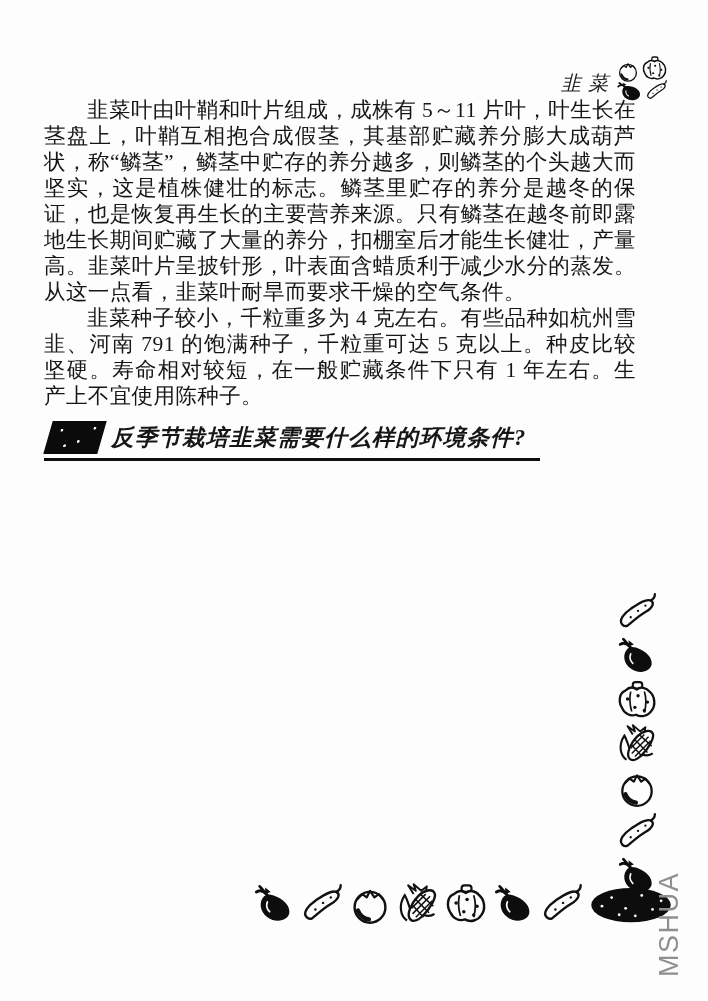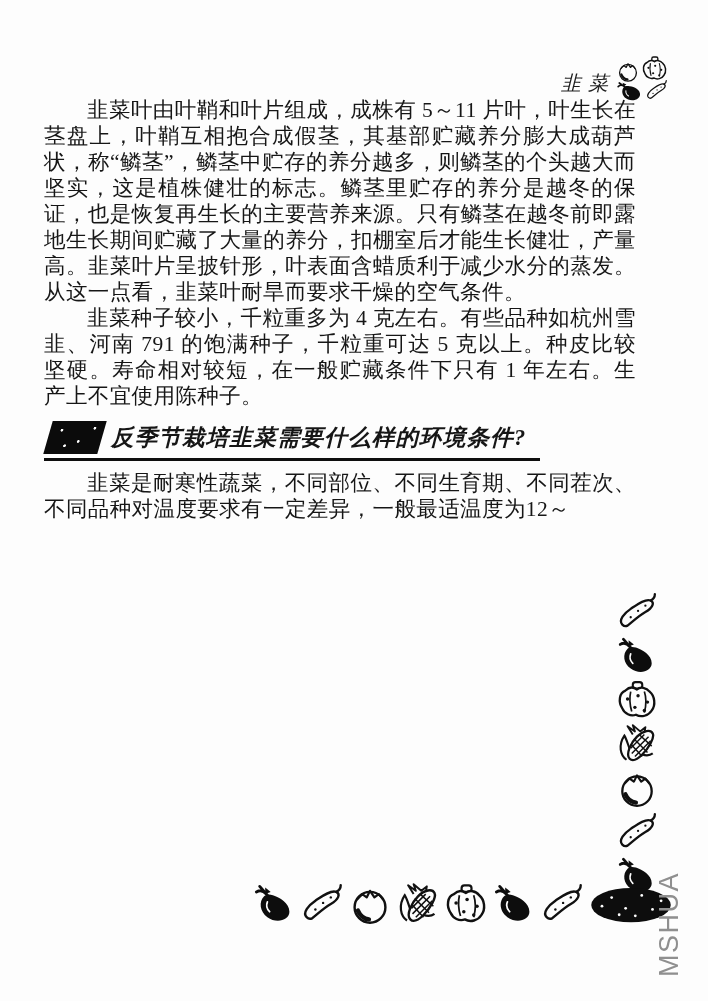--- a/index.html
+++ b/index.html
@@ -150,21 +150,20 @@
     <p>韭菜叶由叶鞘和叶片组成，成株有 5～11 片叶，叶生长在茎盘上，叶鞘互相抱合成假茎，其基部贮藏养分膨大成葫芦状，称“鳞茎”，鳞茎中贮存的养分越多，则鳞茎的个头越大而坚实，这是植株健壮的标志。鳞茎里贮存的养分是越冬的保证，也是恢复再生长的主要营养来源。只有鳞茎在越冬前即露地生长期间贮藏了大量的养分，扣棚室后才能生长健壮，产量高。韭菜叶片呈披针形，叶表面含蜡质利于减少水分的蒸发。从这一点看，韭菜叶耐旱而要求干燥的空气条件。</p>
     <p>韭菜种子较小，千粒重多为 4 克左右。有些品种如杭州雪韭、河南 791 的饱满种子，千粒重可达 5 克以上。种皮比较坚硬。寿命相对较短，在一般贮藏条件下只有 1 年左右。生产上不宜使用陈种子。</p>
 
     <div class="heading-row">
       <span class="heading-inner">
         <span class="heading-block"></span>
         <span class="heading-text">反季节栽培韭菜需要什么样的环境条件?</span>
       </span>
     </div>
 
-    <p>韭菜是耐寒性蔬菜，不同部位、不同生育期、不同茬次、不同品种对温度要求有一定差异，一般最适温度为12～</p>
   </div>
 
   <div class="right-col">
       <span class="veg-icon veg-cucumber"><svg>
           <use href="#sym-cucumber" width="100%" height="100%"></use>
         </svg></span>
       <span class="veg-icon veg-eggplant"><svg>
           <use href="#sym-eggplant" width="100%" height="100%"></use>
         </svg></span>
       <span class="veg-icon veg-bell-pepper"><svg>

